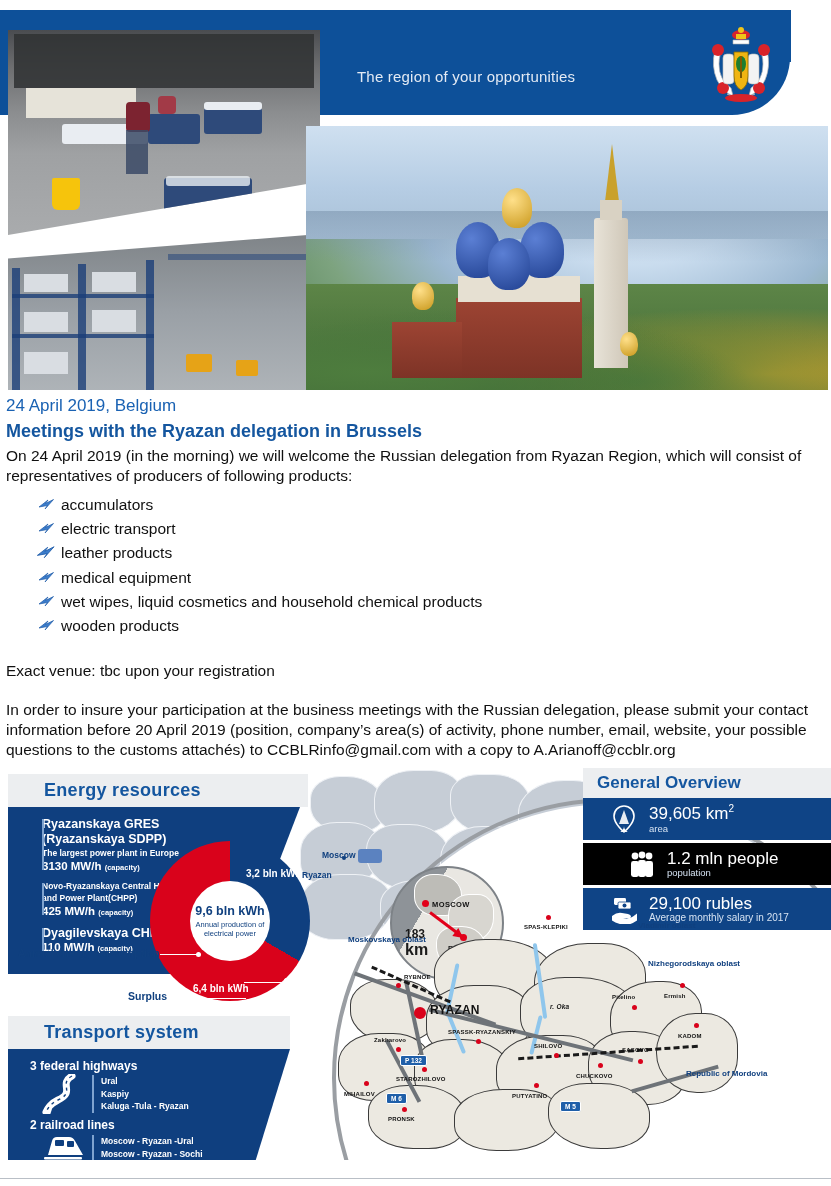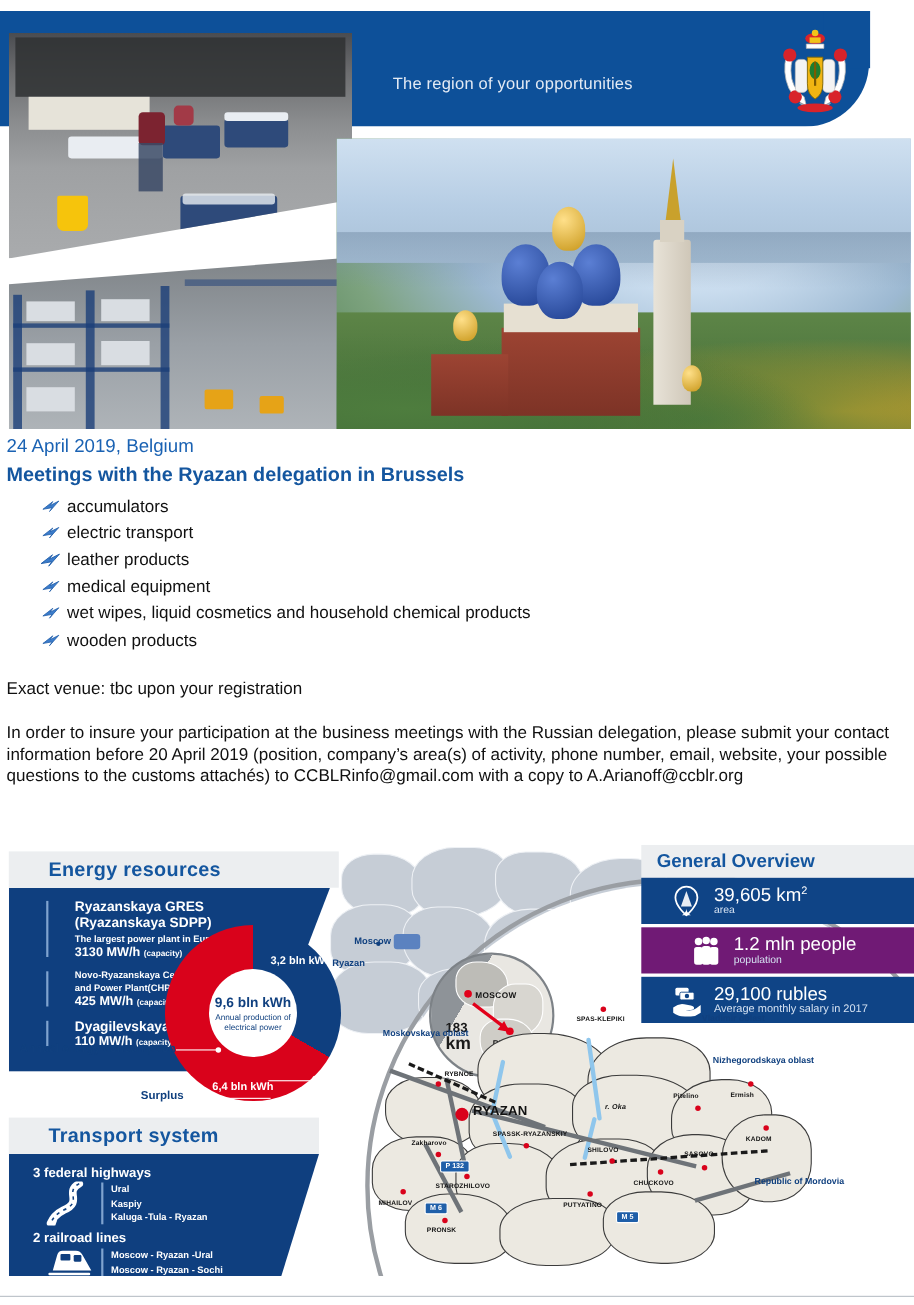--- a/index.html
+++ b/index.html
@@ -110,21 +110,21 @@
   
   .panel{position:absolute;}
   .panel-head{background:#eceef0;color:#14569f;font-size:18px;font-weight:bold;
      padding:6px 0 6px 36px;letter-spacing:.3px;}
   .panel-body{background:#0f3f7f;color:#ffffff;}
 
   #energy-panel{left:8px;top:6px;width:300px;}
   #energy-panel .panel-head{width:300px;box-sizing:border-box;}
   #energy-panel .panel-body{width:292px;box-sizing:border-box;padding:10px 10px 12px 34px;
      clip-path:polygon(0 0,100% 0,78% 100%,0 100%);}
-  .plant{position:relative;padding-left:26px;margin-bottom:9px;}
+  .plant{position:relative;padding-left:0;margin-bottom:9px;}
   .plant:before{content:"";position:absolute;left:0;top:2px;width:2px;height:calc(100% - 4px);background:#7fa3cf;}
   .plant .n1{font-size:12.5px;font-weight:bold;line-height:1.18;}
   .plant .n2{font-size:8.5px;font-weight:bold;line-height:1.3;margin-top:1px;}
   .plant .cap{font-size:11.5px;font-weight:bold;margin-top:1px;}
   .plant .cap small{font-size:7.5px;font-weight:bold;}
 
   #transport-panel{left:8px;top:248px;width:282px;}
   #transport-panel .panel-head{width:282px;box-sizing:border-box;}
   #transport-panel .panel-body{width:282px;box-sizing:border-box;padding:8px 8px 10px 22px;
      clip-path:polygon(0 0,100% 0,86% 100%,0 100%);}
@@ -144,21 +144,21 @@
   .lbl-cons{position:absolute;left:18px;top:179px;color:#10407f;font-size:10.5px;font-weight:bold;}
   .lbl-surp{position:absolute;left:128px;top:222px;color:#10407f;font-size:10.5px;font-weight:bold;}
   .lead{position:absolute;background:#ffffff;height:1px;}
   .leaddot{position:absolute;width:5px;height:5px;border-radius:50%;background:#ffffff;}
 
   
   #overview-panel{left:583px;top:0px;width:248px;}
   #overview-panel .ov-head{background:#eceef0;color:#14569f;font-size:17px;font-weight:bold;
      padding:5px 0 5px 14px;}
   .ov-row{background:#0f4486;display:flex;align-items:center;gap:10px;padding:6px 8px 6px 26px;margin-bottom:3px;}
-  .ov-row.r2{background:#701a75;padding-left:44px;}
+  .ov-row.r2{background:#000000;padding-left:44px;}
   .ov-row.r3{background:#0f4486;}
   .ov-ico{width:30px;height:30px;flex:0 0 30px;}
   .ov-v{color:#ffffff;font-size:17px;font-weight:normal;line-height:1.05;}
   .ov-v sup{font-size:10px;}
   .ov-s{color:#d5e2f2;font-size:9.5px;}
   .ov-s.wide{font-size:10px;}
 
   
   .inset{position:absolute;left:390px;top:98px;width:110px;height:110px;border-radius:50%;
      border:2px solid #7d8287;overflow:hidden;
@@ -275,20 +275,21 @@
       <div class="dome dome-blue" style="left:214px;top:96px;width:44px;height:56px;"></div>
       <div class="dome dome-blue" style="left:182px;top:112px;width:42px;height:52px;"></div>
       <div class="dome dome-gold" style="left:106px;top:156px;width:22px;height:28px;"></div>
       <div class="dome dome-gold" style="left:314px;top:206px;width:18px;height:24px;"></div>
     </div>
   </div>
 
   <div class="article">
     <p class="date-line">24 April 2019, Belgium</p>
     <p class="headline">Meetings with the Ryazan delegation in Brussels</p>
+    <p class="para">On 24 April 2019 (in the morning) we will welcome the Russian delegation from Ryazan Region, which will consist of representatives of producers of following products:</p>
 
     <ul class="bullets">
       <li>
         <svg class="bul" viewBox="0 0 17 13">
           <path d="M1 9 L10 2 L7.5 5.5 L15.5 1.5 L7 11 L9.5 7.5 Z" fill="#3b7ccb" stroke="#1f5ca8" stroke-width="0.7"></path>
         </svg>
         <span>accumulators</span>
       </li>
       <li>
         <svg class="bul" viewBox="0 0 17 13">

